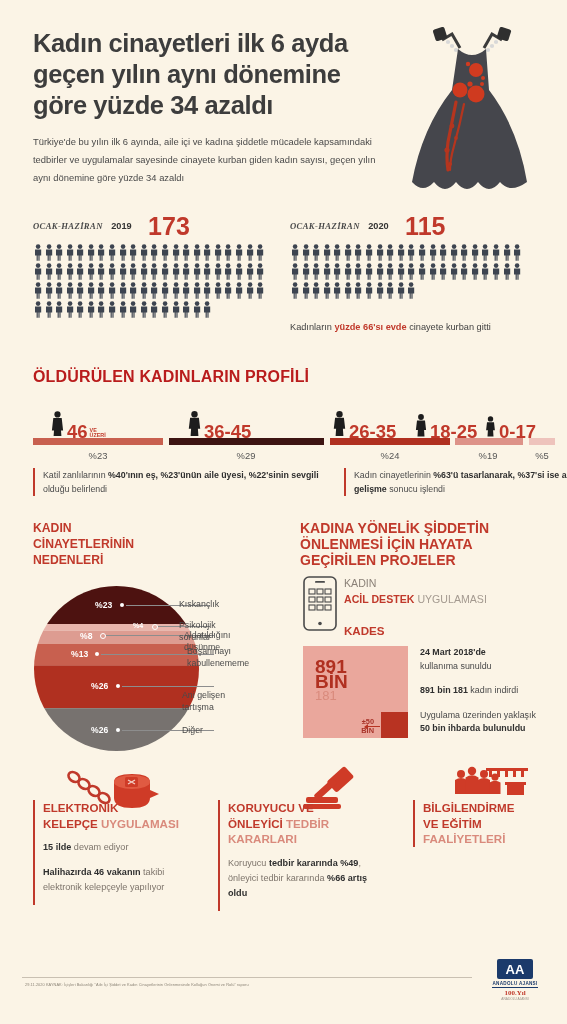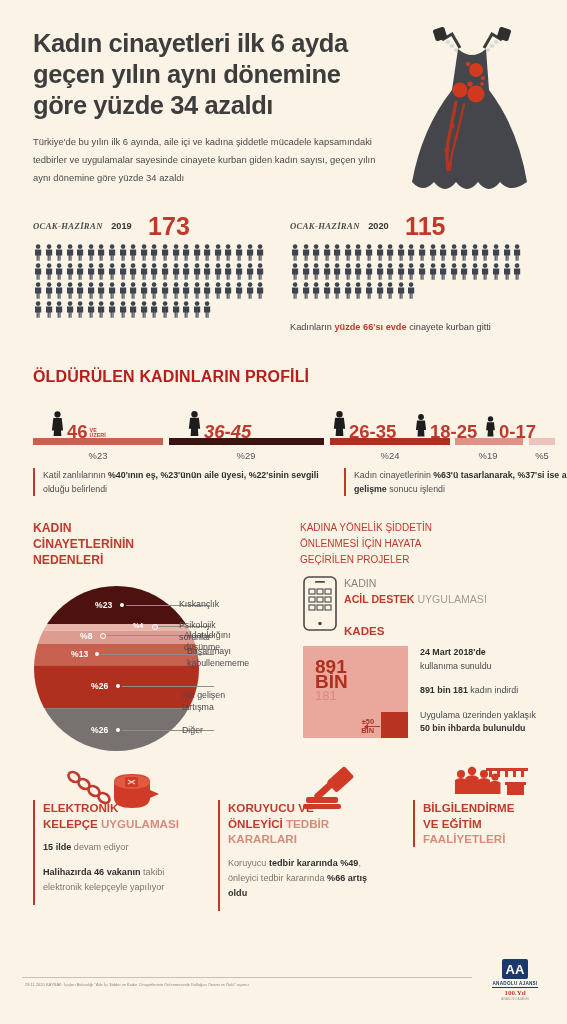--- a/index.html
+++ b/index.html
@@ -78,21 +78,21 @@
   
   .mid{position:absolute;left:0;top:508px;width:567px;height:260px;}
   .causes-head{position:absolute;left:33px;top:12px;font-size:12.2px;font-weight:bold;color:#c0392b;line-height:16px;}
   .donut{position:absolute;left:34px;top:78px;width:165px;height:165px;}
   .slice-pct{position:absolute;font-size:8.6px;font-weight:bold;color:#fff;}
   .slice-dot{position:absolute;width:4px;height:4px;border-radius:50%;background:#fff;}
   .slice-dot.ring{background:transparent;border:1.4px solid #fff;width:4px;height:4px;}
   .lead{position:absolute;height:1px;background:#8d8d8d;}
   .lead-lbl{position:absolute;font-size:8.8px;color:#4a4a4a;line-height:11.5px;}
 
-  .proj-head{position:absolute;left:300px;top:12px;font-size:10px;font-weight:normal;color:#c0392b;line-height:16px;}
+  .proj-head{position:absolute;left:300px;top:12px;font-size:14px;font-weight:bold;color:#c0392b;line-height:16px;}
   .phone{position:absolute;left:303px;top:68px;}
   .kades-txt{position:absolute;left:344px;top:68px;font-size:10.6px;line-height:15.5px;color:#b9b0a6;}
   .kades-txt .k1{color:#8a8077;}
   .kades-txt b{color:#c0392b;}
   .kades-txt .grey{color:#a49a90;}
   .kades-name{position:absolute;left:344px;top:116px;font-size:11.6px;font-weight:bold;color:#c0392b;}
 
   .kbox{position:absolute;left:303px;top:138px;width:105px;height:92px;background:#eaa79c;}
   .kbox .n1{position:absolute;left:12px;top:13px;font-size:19px;font-weight:bold;color:#b03020;line-height:15px;}
   .kbox .n2{position:absolute;left:12px;top:43px;font-size:13px;color:#d98a7c;line-height:14px;}
@@ -113,21 +113,21 @@
   .col-b{margin-top:9px;font-size:9.1px;line-height:15px;color:#7d746b;}
   .col-b p{margin:0 0 10px 0;}
   .col-b b{color:#2f2f2f;}
   .col-icon{position:absolute;}
 
   
   .footer{position:absolute;left:0;top:975px;width:567px;height:49px;}
   .fline{position:absolute;left:22px;top:2px;width:450px;height:1px;background:#c9c0b2;}
   .fsrc{position:absolute;left:25px;top:7px;font-size:3.9px;color:#8d8578;letter-spacing:0.06px;white-space:nowrap;}
   .aa-logo{position:absolute;left:487px;top:-16px;width:56px;text-align:center;}
-  .aa-box{width:26px;height:20px;background:#1b3a6b;margin:0 auto;border-radius:2px;position:relative;}
+  .aa-box{width:36px;height:20px;background:#1b3a6b;margin:0 auto;border-radius:2px;position:relative;}
   .aa-txt{font-size:4.6px;font-weight:bold;color:#1b3a6b;letter-spacing:0.3px;margin-top:1.5px;}
   .aa-rule{width:46px;height:1px;background:#1b3a6b;margin:1px auto;}
   .aa-100{font-size:7px;font-weight:bold;color:#c0392b;margin-top:1px;font-family:"Liberation Serif",serif;}
   .aa-sub{font-size:3.2px;color:#9a9288;}
 </style>
 </head>
 <body>
 
 <div class="page">
 
@@ -623,21 +623,21 @@
 
     <div class="age-row" id="age-row">
         <div class="age-item" style="left: 18px;">
           <span><svg width="13" height="26" viewBox="0 0 13 26">
               <circle cx="6.5" cy="3.4" r="3.1" fill="#1d1d1d"></circle>
               <path d="M2.3 7 h8.4 l1.4 12.5 h-2.1 l0.4 5.6 h-7.8 l0.4 -5.6 h-2.1 Z" fill="#1d1d1d"></path>
             </svg></span>
           <span class="age-label">46</span>
           <span class="age-sup">VE<br>ÜZERİ</span>
         </div>
-        <div class="age-item" style="left: 155px; font-style: italic;">
+        <div class="age-item" style="left: 155px;">
           <span><svg width="13" height="26" viewBox="0 0 13 26">
               <circle cx="6.5" cy="3.2" r="3.2" fill="#1d1d1d"></circle>
               <path d="M2.1 6.8 h8.8 l1.3 11 h-2.3 l0.5 7.2 h-7.8 l0.5 -7.2 h-2.3 Z" fill="#1d1d1d"></path>
             </svg></span>
           <span class="age-label">36-45</span>
         </div>
         <div class="age-item" style="left: 300px;">
           <span><svg width="13" height="26" viewBox="0 0 13 26">
               <circle cx="6.5" cy="3.2" r="3.2" fill="#1d1d1d"></circle>
               <path d="M2.1 6.8 h8.8 l1.3 11 h-2.3 l0.5 7.2 h-7.8 l0.5 -7.2 h-2.3 Z" fill="#1d1d1d"></path>

